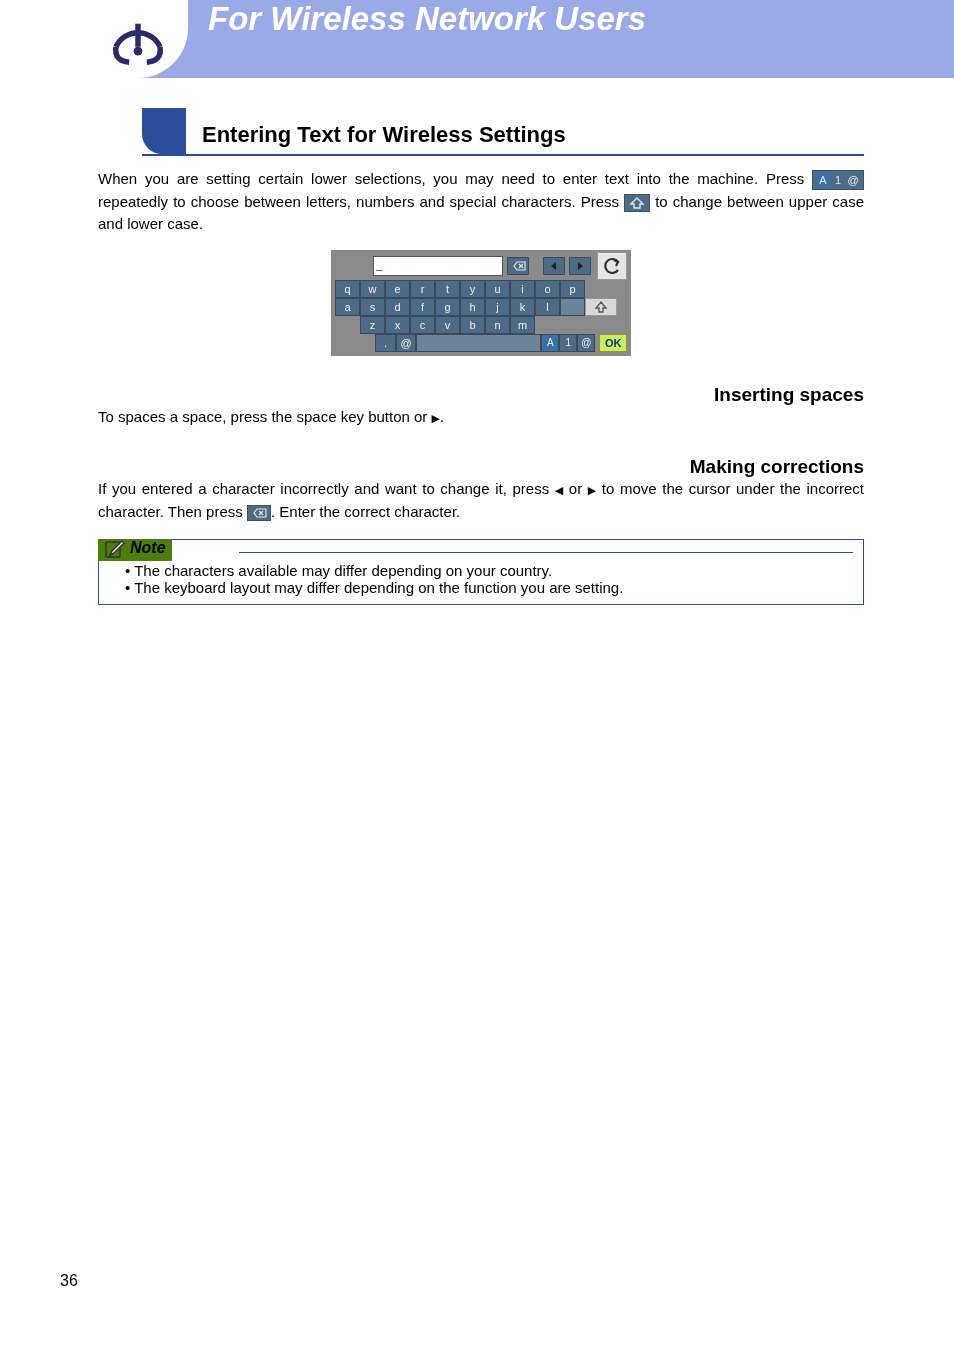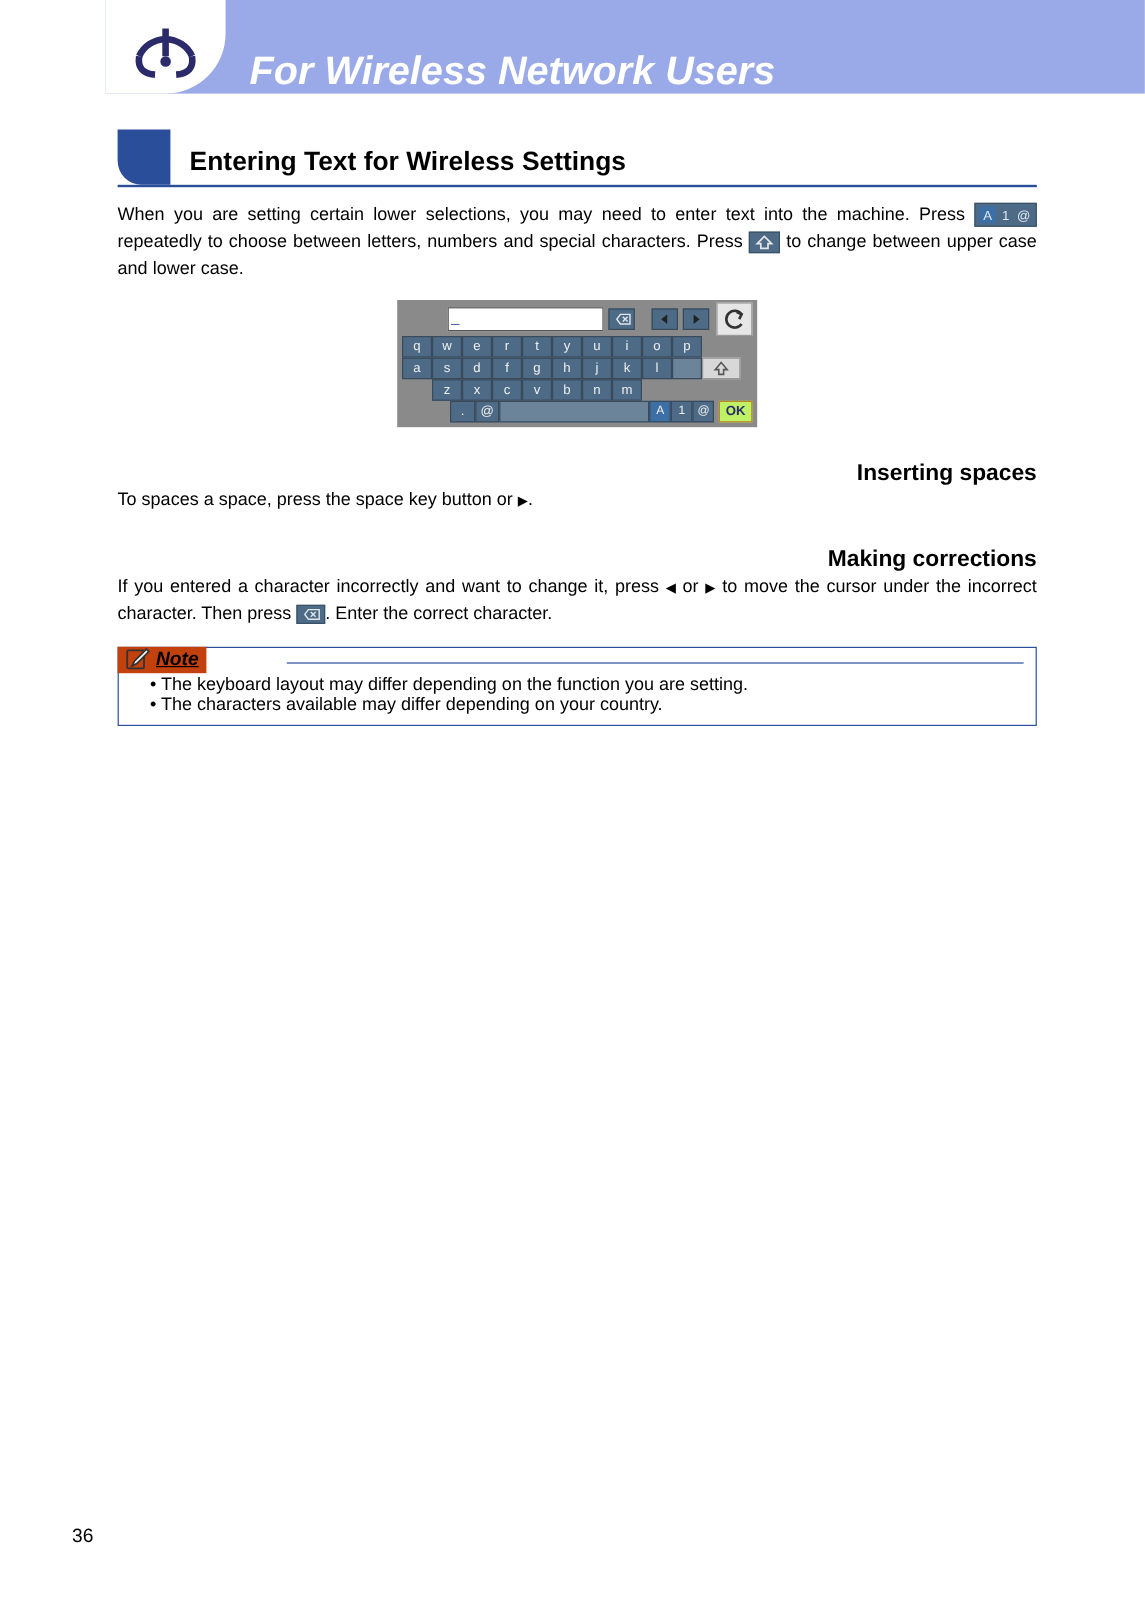--- a/index.html
+++ b/index.html
@@ -7,21 +7,21 @@
     font-family: Arial, Helvetica, sans-serif;
     width:954px; height:1350px;
     position:relative;
     background:#fff;
     color:#000;
   }
   
   .banner {
     position:absolute; left:88px; top:0; right:0; height:78px;
     background:#9aa9e8;
-    display:flex; align-items:flex-end;
+    display:flex; align-items:flex-start;
   }
   .banner-logo {
     position:absolute; left:0; top:-2px; width:100px; height:80px;
     background:#fff;
     border-radius:0 0 50px 0;
     display:flex; align-items:center; justify-content:center;
   }
   .banner-title {
     margin-left:120px;
     font-size:33px; font-weight:bold; font-style:italic;
@@ -29,20 +29,21 @@
   }
   .wifi-icon { stroke:#2b2b6b; stroke-width:5; fill:none; }
 
   
   .content { position:absolute; left:98px; right:90px; top:108px; }
   .section-hdr {
     display:flex; align-items:flex-end;
     border-bottom:2px solid #2b4e9b;
     padding-bottom:0px;
     margin-bottom:12px;
+    margin-left:44px;
   }
   .section-tab {
     width:44px; height:46px;
     background:#2b4e9b;
     border-bottom-left-radius:20px;
     margin-right:16px;
   }
   .section-title { font-size:22px; font-weight:bold; padding-bottom:6px; }
 
   p.body { font-size:15px; line-height:1.5; text-align:justify; }
@@ -113,23 +114,23 @@
   
   .note {
     border:1px solid #2b4e9b;
     margin-top:16px;
     position:relative;
     padding:22px 10px 8px 26px;
     font-size:15px;
   }
   .note-label {
     position:absolute; left:-1px; top:-1px;
-    background:#c2410c;
+    background:#4d7c0f;
     padding:0 6px 2px 6px;
-    display:flex; align-items:flex-end; gap:4px;text-decoration:underline;
+    display:flex; align-items:flex-start; gap:4px;
   }
   .note-hr {
     position:absolute; top:12px; left:140px; right:10px;
     border-top:1px solid #2b4e9b;
   }
   .note-label .t { font-weight:bold; font-style:italic; font-size:16px; }
   .note ul { list-style:none; }
   .note li::before { content:"• "; }
   .pencil-icon { stroke:#333; stroke-width:1.5; fill:none; }
 
@@ -279,19 +280,19 @@
   <div class="note">
     <div class="note-hr"></div>
     <div class="note-label">
       <svg width="22" height="20" class="pencil-icon">
         <rect x="2" y="3" width="14" height="15" rx="1"></rect>
         <path d="M18 2 L8 12 L6 16 L10 14 L20 4 Z" fill="#fff"></path>
       </svg>
       <span class="t">Note</span>
     </div>
     <ul id="note-list">
+        <li>The characters available may differ depending on your country.</li>
         <li>The keyboard layout may differ depending on the function you are setting.</li>
-        <li>The characters available may differ depending on your country.</li>
       </ul>
   </div>
 </div>
 
 <div class="pagenum">36</div>
 
 </body></html>

